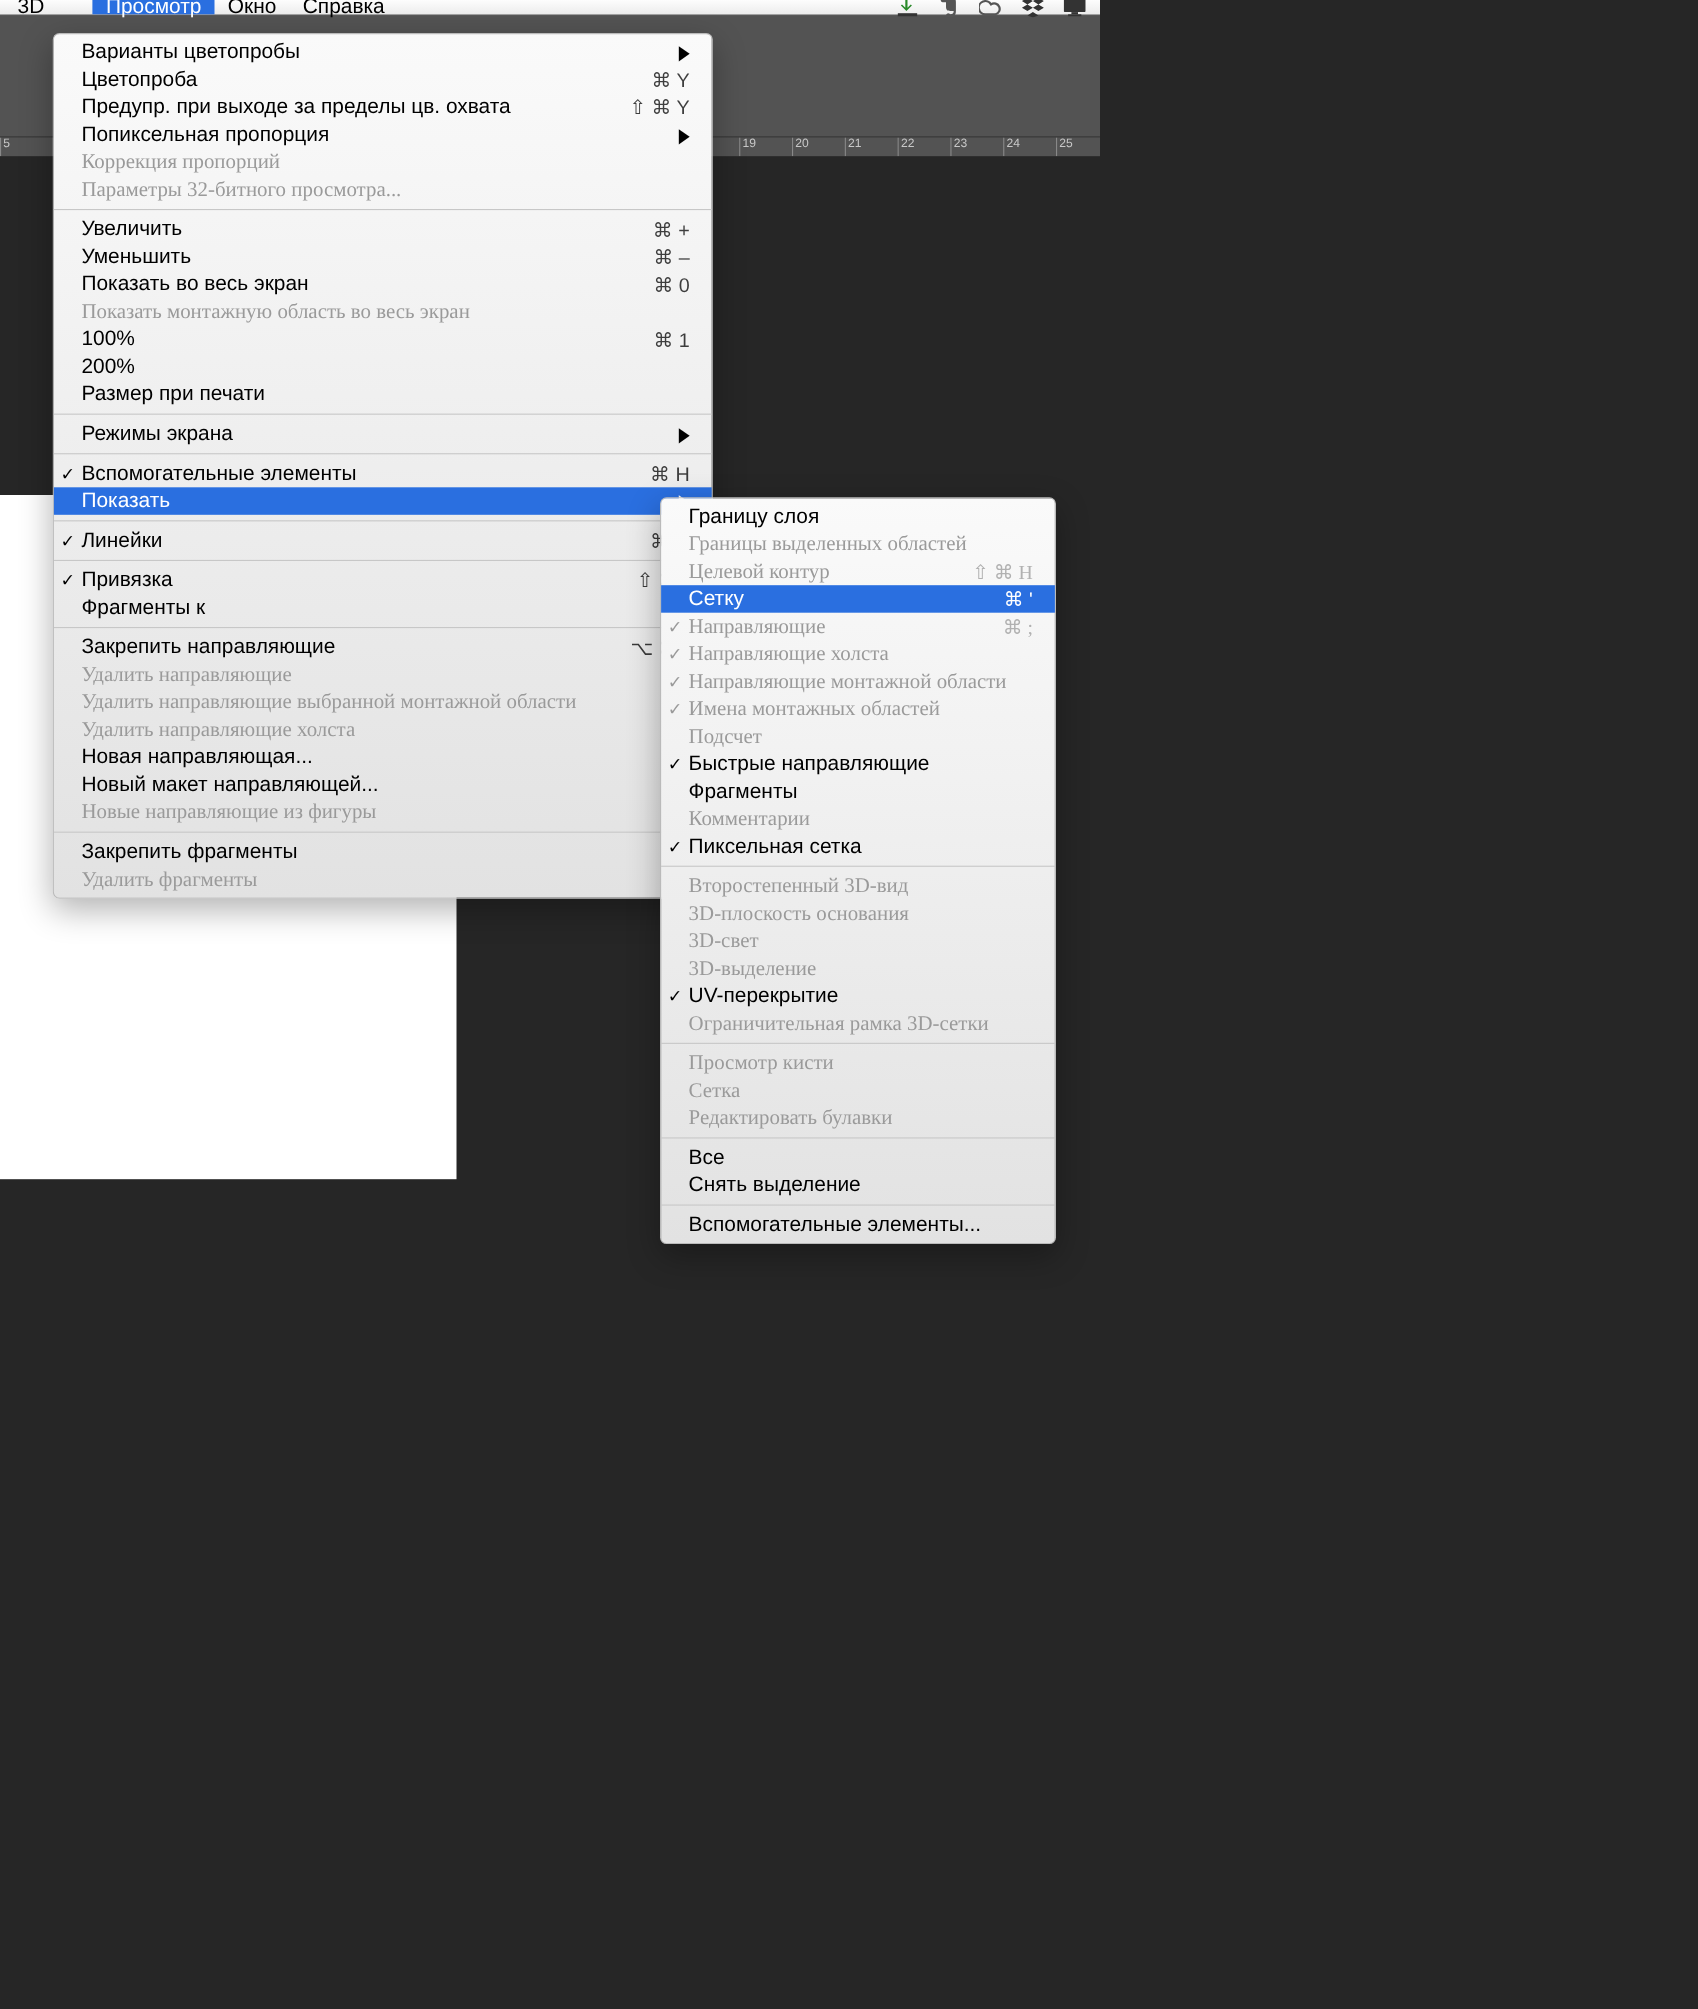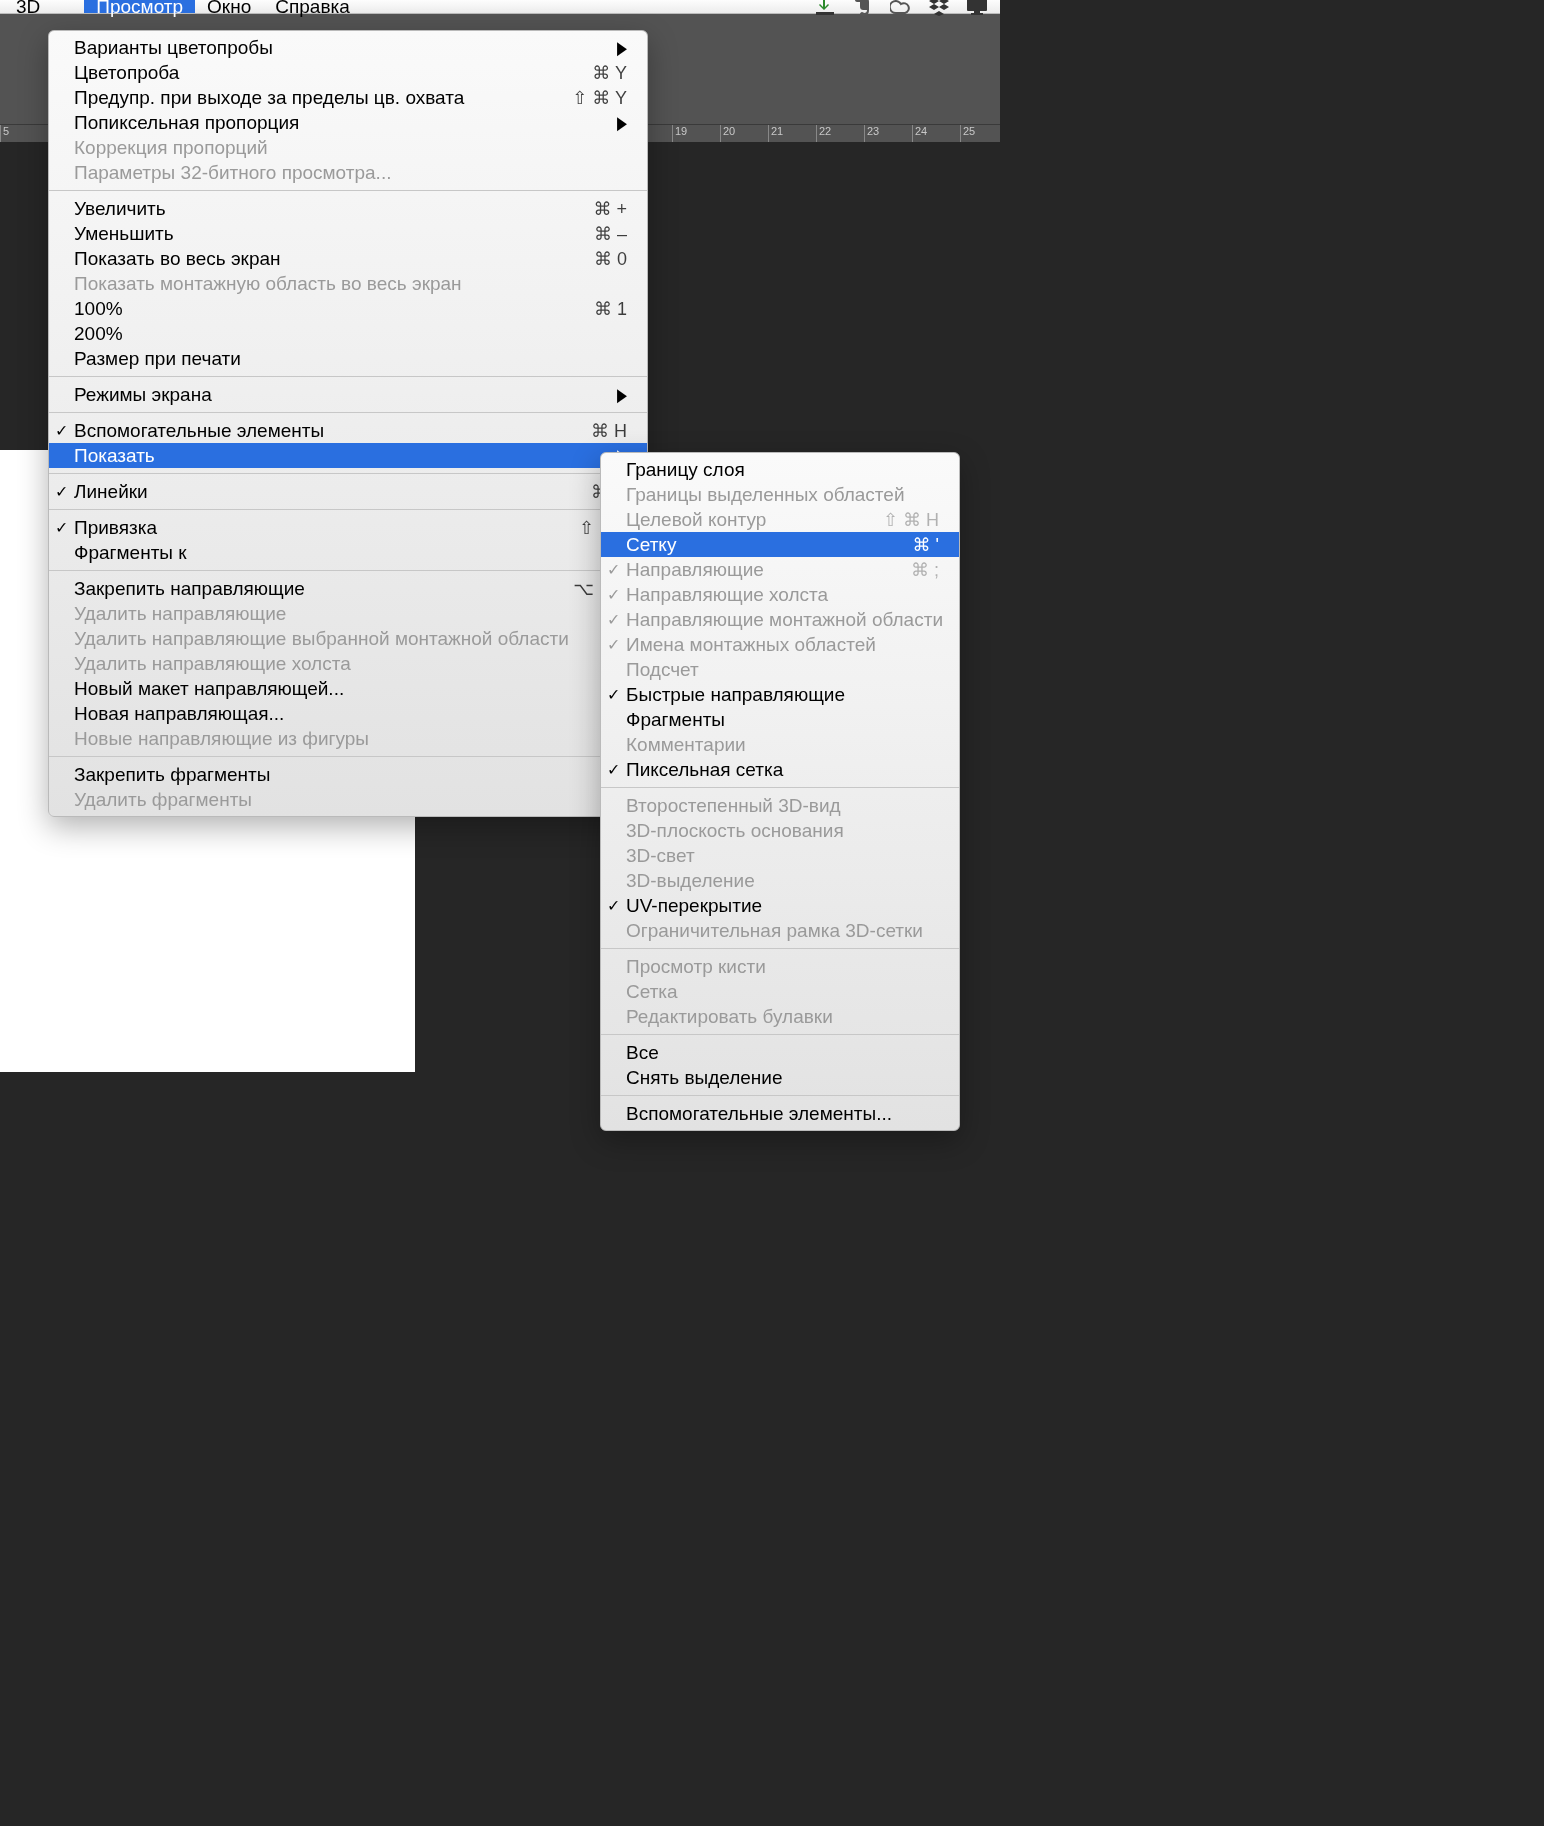--- a/index.html
+++ b/index.html
@@ -66,21 +66,21 @@
 }
 .menu.main { left:48px; top:30px; width:600px; }
 .menu.sub  { left:600px; top:452px; width:360px; }
 .mi {
   display:flex;
   align-items:center;
   padding:2px 20px 2px 25px;
   height:25px;
   color:#000;
 }
-.mi.disabled { color:#9a9a9a; }
+.mi.disabled { color:#9a9a9a;font-family:Liberation Serif, serif; }
 .mi.highlight { background:#2a6fe0; color:#fff; }
 .mi .check { position:absolute; left:6px; font-size:16px; }
 .mi .label { flex:1; white-space:nowrap; }
 .mi .sc { color:inherit; opacity:.75; font-size:18px; }
 .mi .arrow { font-size:13px; transform:scaleY(1.4); }
 .mi.highlight .arrow, .mi.highlight .sc { color:#fff; opacity:1; }
 .sep { height:1px; background:#c7c7c7; margin:5px 0; }
 .mi { position:relative; }
 </style>
 </head>
@@ -238,24 +238,24 @@
     <div class="mi disabled">
       <span class="label">Удалить направляющие</span>
     </div>
     <div class="mi disabled">
       <span class="label">Удалить направляющие выбранной монтажной области</span>
     </div>
     <div class="mi disabled">
       <span class="label">Удалить направляющие холста</span>
     </div>
     <div class="mi">
+      <span class="label">Новая направляющая...</span>
+    </div>
+    <div class="mi">
       <span class="label">Новый макет направляющей...</span>
-    </div>
-    <div class="mi">
-      <span class="label">Новая направляющая...</span>
     </div>
     <div class="mi disabled">
       <span class="label">Новые направляющие из фигуры</span>
     </div>
     <div class="sep"></div>
     <div class="mi">
       <span class="label">Закрепить фрагменты</span>
     </div>
     <div class="mi disabled">
       <span class="label">Удалить фрагменты</span>

